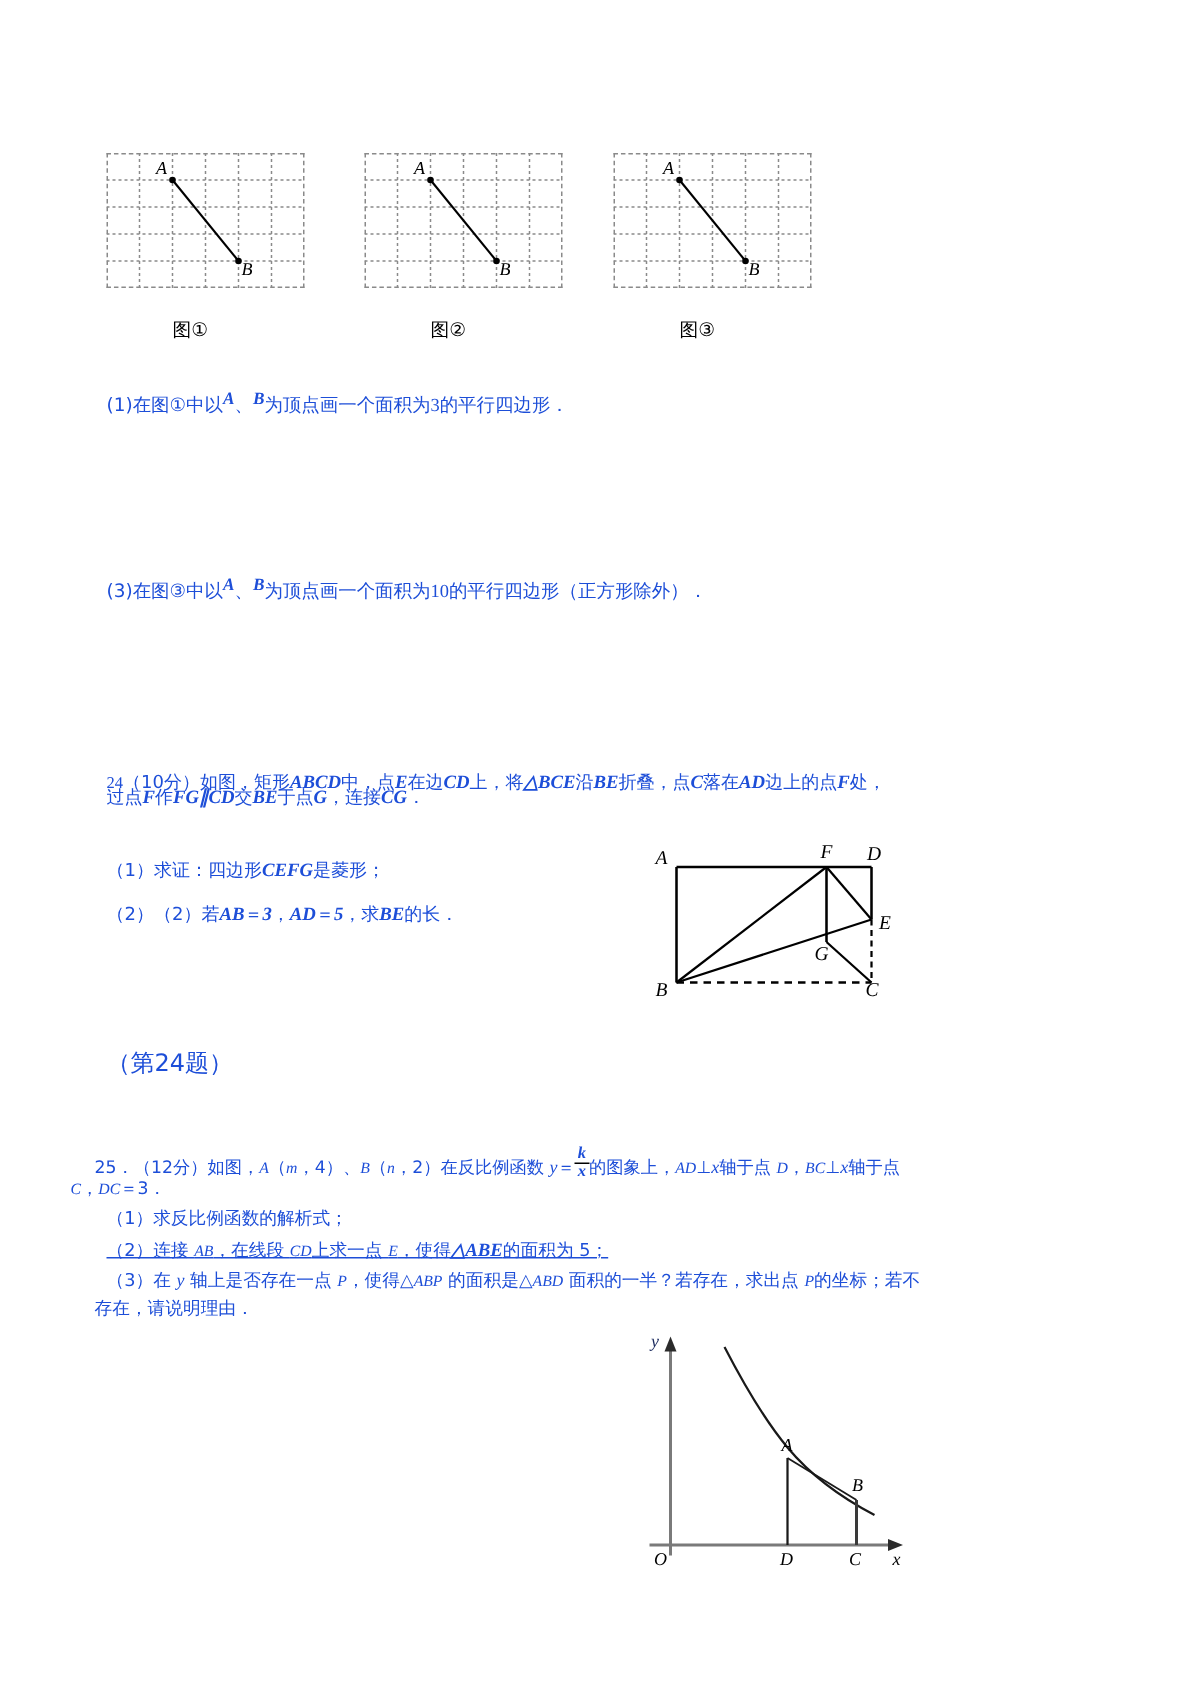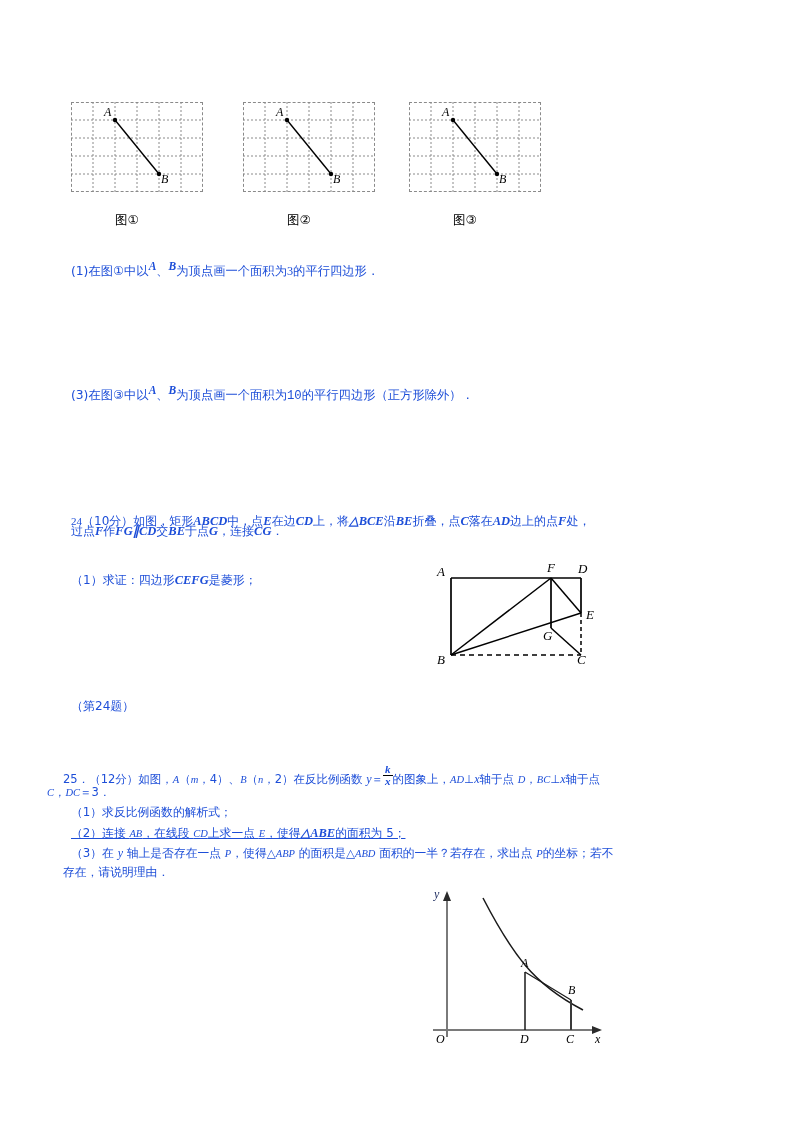--- a/index.html
+++ b/index.html
@@ -184,35 +184,38 @@
     <span class="ptlabel" style="left:90px; top:70px;">B</span>
   </div>
   <span class="figcap" style="left:453px; top:212px;">图③</span>
 
   <div class="txt body-cn" style="left:71px; top:258px;">
     <span>(1)在图①中以</span><span class="supvar">A</span><span>、</span><span class="supvar">B</span><span>为顶点画一个面积为</span><span style="font-family:'Liberation Serif',serif;">3</span><span>的平行四边形．</span>
   </div>
 
 
   <div class="txt body-cn" style="left:71px; top:382px;">
-    <span>(3)在图③中以</span><span class="supvar">A</span><span>、</span><span class="supvar">B</span><span>为顶点画一个面积为</span><span style="font-family:Liberation Mono, monospace;">10</span><span>的平行四边形（正方形除外）．</span>
+    <span>(3)在图③中以</span><span class="supvar">A</span><span>、</span><span class="supvar">B</span><span>为顶点画一个面积为</span><span style="font-family:Liberation Serif, serif;">10</span><span>的平行四边形（正方形除外）．</span>
   </div>
 
   <div class="txt body-cn" style="left:71px; top:512px; font-size:12px;">
     <span style="font-family:'Liberation Serif',serif;font-size:11px;">24</span><span>（10分）如图，矩形</span><span class="mb">ABCD</span><span>中，点</span><span class="mb">E</span><span>在边</span><span class="mb">CD</span><span>上，将</span><span class="mb">△BCE</span><span>沿</span><span class="mb">BE</span><span>折叠，点</span><span class="mb">C</span><span>落在</span><span class="mb">AD</span><span>边上的点</span><span class="mb">F</span><span>处，</span>
   </div>
 
   <div class="txt body-cn" style="left:71px; top:522px; font-size:12px;">
     <span>过点</span><span class="mb">F</span><span>作</span><span class="mb">FG∥CD</span><span>交</span><span class="mb">BE</span><span>于点</span><span class="mb">G</span><span>，连接</span><span class="mb">CG</span><span>．</span>
   </div>
 
   <div class="txt body-cn" style="left:71px; top:571px; font-size:12px;">
     <span>（1）求证：四边形</span><span class="mb">CEFG</span><span>是菱形；</span>
   </div>
 
+  <div class="txt body-cn" style="left:71px; top:600px; font-size:12px;">
+    <span>（2）（2）若</span><span class="mb">AB</span><span>＝</span><span class="mb">3</span><span>，</span><span class="mb">AD</span><span>＝</span><span class="mb">5</span><span>，求</span><span class="mb">BE</span><span>的长．</span>
+  </div>
 
   <div class="diagram" style="left:430px; top:552px;">
     <svg width="185" height="125">
 
       <line x1="21" y1="26" x2="151" y2="26" stroke="#000" stroke-width="1.7"></line>
       <line x1="21" y1="26" x2="21" y2="103" stroke="#000" stroke-width="1.7"></line>
       <line x1="151" y1="26" x2="151" y2="61" stroke="#000" stroke-width="1.7"></line>
 
       <line x1="21" y1="103" x2="151" y2="103" stroke="#000" stroke-width="1.7" stroke-dasharray="5,4"></line>
       <line x1="151" y1="61" x2="151" y2="103" stroke="#000" stroke-width="1.5" stroke-dasharray="4,3"></line>
@@ -229,21 +232,21 @@
     </svg>
     <span class="dlabel" style="left:7px; top:12px;">A</span>
     <span class="dlabel" style="left:7px; top:100px;">B</span>
     <span class="dlabel" style="left:147px; top:100px;">C</span>
     <span class="dlabel" style="left:148px; top:9px;">D</span>
     <span class="dlabel" style="left:156px; top:55px;">E</span>
     <span class="dlabel" style="left:117px; top:8px;">F</span>
     <span class="dlabel" style="left:113px; top:76px;">G</span>
   </div>
 
-  <div class="txt body-cn" style="left:71px; top:697px; font-size:12px;">（第24题）</div>
+  <div class="txt body-cn" style="left:71px; top:697px; font-size:16px;">（第24题）</div>
 
   <div class="txt body-cn" style="left:63px; top:766px; font-size:11.5px;">
     <span>25．（12分）如图，</span><span class="mi sm">A</span><span>（</span><span class="mi sm">m</span><span>，4）、</span><span class="mi sm">B</span><span>（</span><span class="mi sm">n</span><span>，2）在反比例函数 </span><span class="mi">y</span><span>＝</span><span class="frac"><span class="num">k</span><span class="den">x</span></span><span>的图象上，</span><span class="mi sm">AD</span><span>⊥</span><span class="mi">x</span><span>轴于点 </span><span class="mi sm">D</span><span>，</span><span class="mi sm">BC</span><span>⊥</span><span class="mi">x</span><span>轴于点</span>
   </div>
 
   <div class="txt body-cn" style="left:47px; top:784px; font-size:11.5px;">
     <span class="mi sm">C</span><span>，</span><span class="mi sm">DC</span><span>＝3．</span>
   </div>
 
   <div class="txt body-cn" style="left:71px; top:804px; font-size:11.8px;">（1）求反比例函数的解析式；</div>

